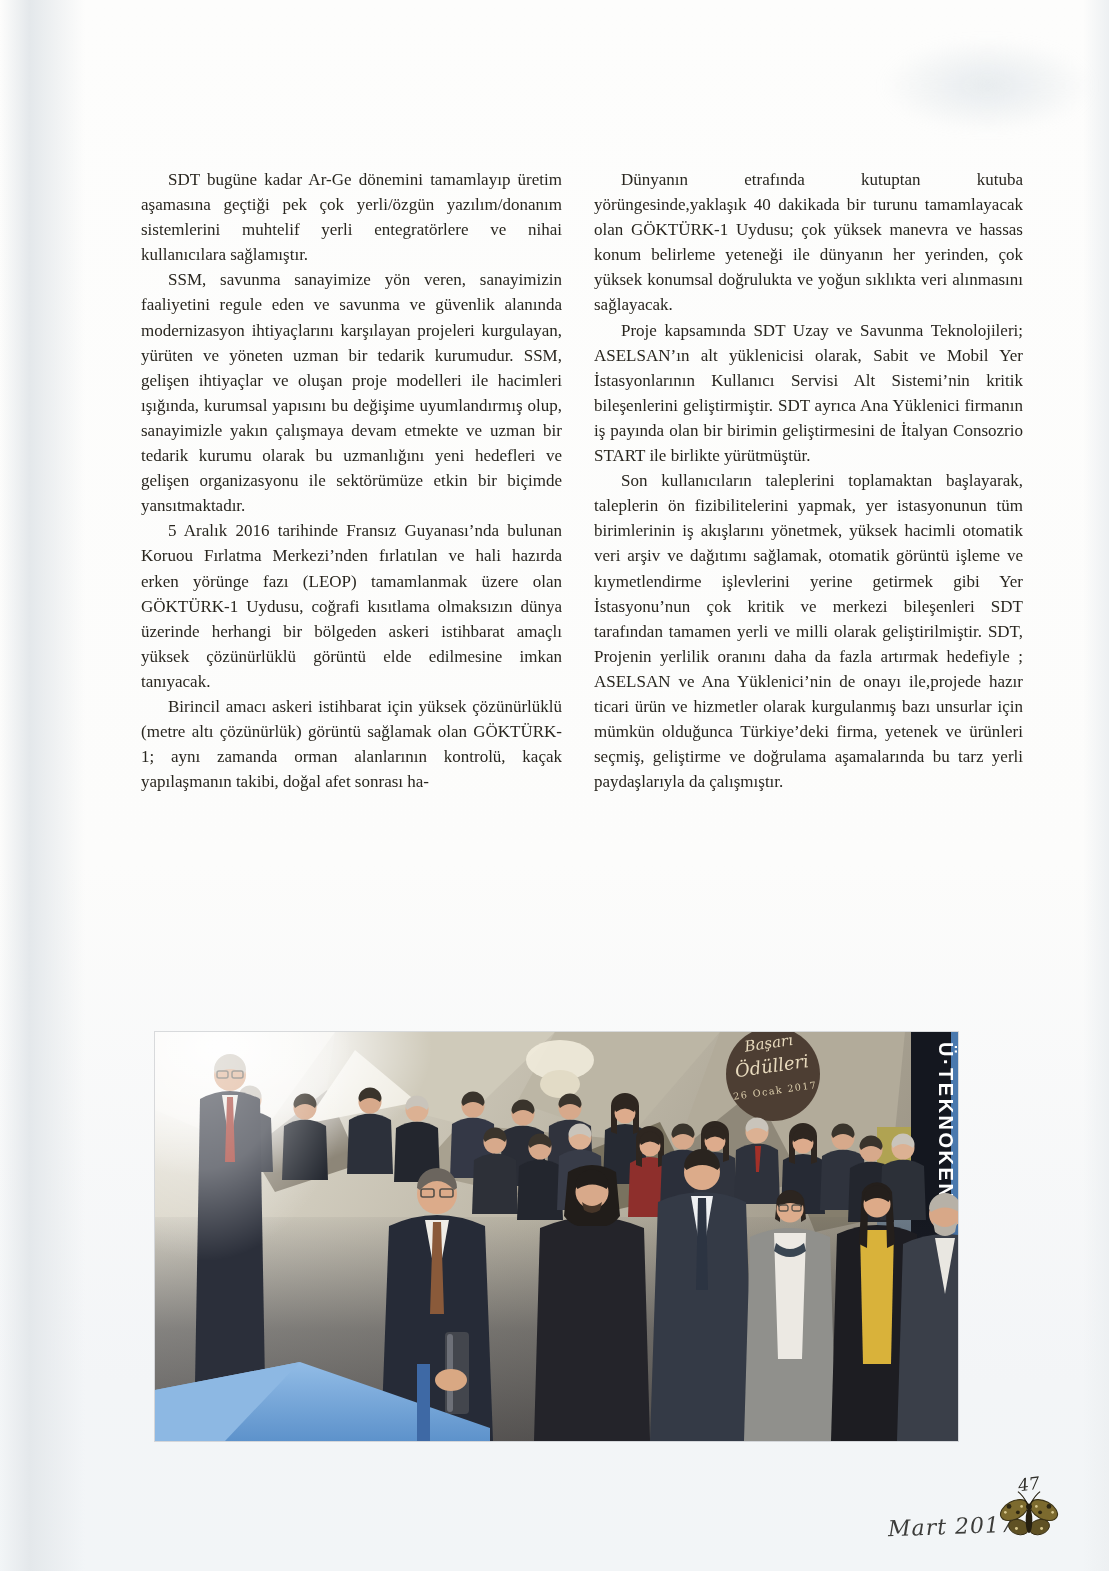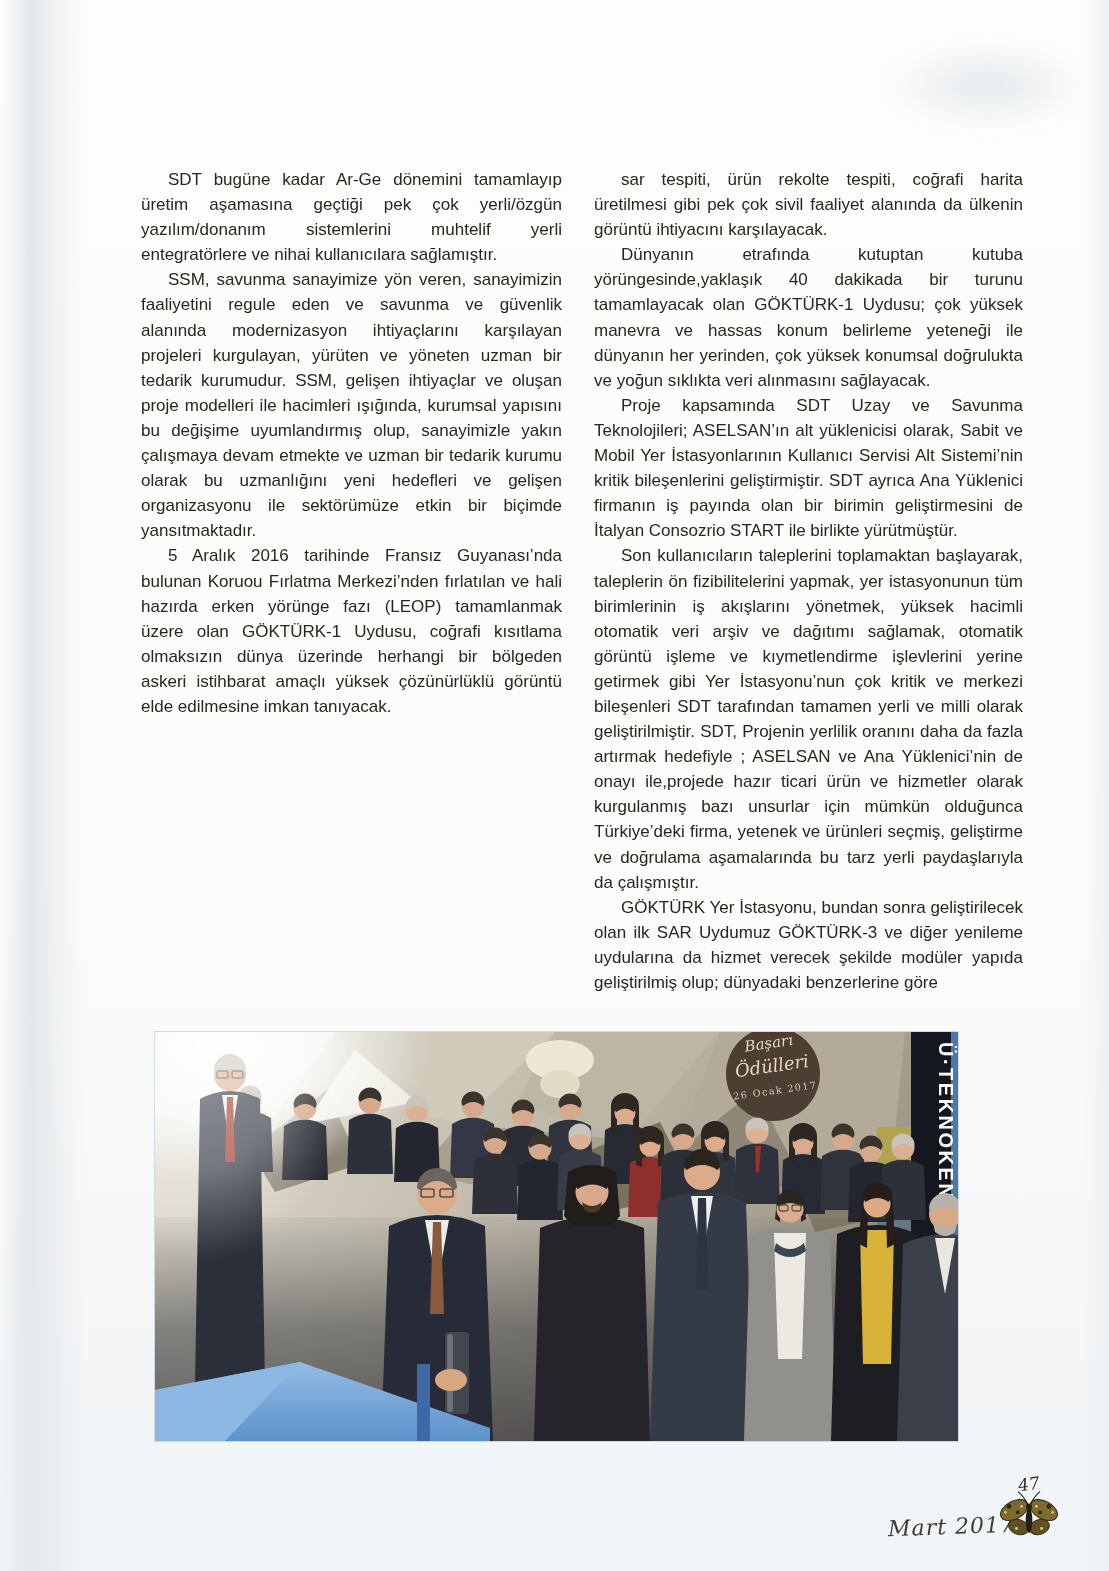--- a/index.html
+++ b/index.html
@@ -17,21 +17,21 @@
     background:linear-gradient(90deg,rgba(255,255,255,0),#edf0f2);
     pointer-events:none;
   }
   .ghost{
     position:absolute;left:880px;top:38px;width:215px;height:95px;
     background:radial-gradient(ellipse at center,rgba(203,213,221,0.45),rgba(203,213,221,0) 70%);
     filter:blur(6px);pointer-events:none;
   }
   .col{
     position:absolute;top:167px;width:421px;
-    font-family:Liberation Sans, sans-serif;
+    font-family:Liberation Serif, serif;
     font-size:17px;line-height:25.1px;color:#29261f;
     text-align:justify;
   }
   .col-left{left:141px;}
   .col-right{left:594px;width:429px;}
   .para{margin:0;text-indent:27px;}
   .q{font-weight:bold;}
   .photo{
     position:absolute;left:155px;top:1032px;width:803px;height:409px;
     box-shadow:0 0 0 1px rgba(120,125,130,0.25);
@@ -57,28 +57,27 @@
 
 <div class="page">
   <div class="edge-left"></div>
   <div class="edge-right"></div>
   <div class="ghost"></div>
 
   <div class="col col-left">
     <p class="para">SDT bugüne kadar Ar-Ge dönemini tamamlayıp üretim aşamasına geçtiği pek çok yerli/özgün yazılım/donanım sistemlerini muhtelif yerli entegratörlere ve nihai kullanıcılara sağlamıştır.</p>
     <p class="para">SSM, savunma sanayimize yön veren, sanayimizin faaliyetini regule eden ve savunma ve güvenlik alanında modernizasyon ihtiyaçlarını karşılayan projeleri kurgulayan, yürüten ve yöneten uzman bir tedarik kurumudur. SSM, gelişen ihtiyaçlar ve oluşan proje modelleri ile hacimleri ışığında, kurumsal yapısını bu değişime uyumlandırmış olup, sanayimizle yakın çalışmaya devam etmekte ve uzman bir tedarik kurumu olarak bu uzmanlığını yeni hedefleri ve gelişen organizasyonu ile sektörümüze etkin bir biçimde yansıtmaktadır.</p>
     <p class="para">5 Aralık 2016 tarihinde Fransız Guyanası’nda bulunan Koruou Fırlatma Merkezi’nden fırlatılan ve hali hazırda erken yörünge fazı (LEOP) tamamlanmak üzere olan GÖKTÜRK-1 Uydusu, coğrafi kısıtlama olmaksızın dünya üzerinde herhangi bir bölgeden askeri istihbarat amaçlı yüksek çözünürlüklü görüntü elde edilmesine imkan tanıyacak.</p>
+    <p class="para">Birincil amacı askeri istihbarat için yüksek çözünürlüklü (metre altı çözünürlük) görüntü sağlamak olan GÖKTÜRK-1; aynı zamanda orman alanlarının kontrolü, kaçak yapılaşmanın takibi, doğal afet sonrası ha-</p>
   </div>
 
   <div class="col col-right">
-    <p class="para">sar tespiti, ürün rekolte tespiti, coğrafi harita üretilmesi gibi pek çok sivil faaliyet alanında da ülkenin görüntü ihtiyacını karşılayacak.</p>
     <p class="para">Dünyanın etrafında kutuptan kutuba yörüngesinde,yaklaşık 40 dakikada bir turunu tamamlayacak olan GÖKTÜRK-1 Uydusu; çok yüksek manevra ve hassas konum belirleme yeteneği ile dünyanın her yerinden, çok yüksek konumsal doğrulukta ve yoğun sıklıkta veri alınmasını sağlayacak.</p>
     <p class="para">Proje kapsamında SDT Uzay ve Savunma Teknolojileri; ASELSAN’ın alt yüklenicisi olarak, Sabit ve Mobil Yer İstasyonlarının Kullanıcı Servisi Alt Sistemi’nin kritik bileşenlerini geliştirmiştir. SDT ayrıca Ana Yüklenici firmanın iş payında olan bir birimin geliştirmesini de İtalyan Consozrio START ile birlikte yürütmüştür.</p>
     <p class="para">Son kullanıcıların taleplerini toplamaktan başlayarak, taleplerin ön fizibilitelerini yapmak, yer istasyonunun tüm birimlerinin iş akışlarını yönetmek, yüksek hacimli otomatik veri arşiv ve dağıtımı sağlamak, otomatik görüntü işleme ve kıymetlendirme işlevlerini yerine getirmek gibi Yer İstasyonu’nun çok kritik ve merkezi bileşenleri SDT tarafından tamamen yerli ve milli olarak geliştirilmiştir. SDT, Projenin yerlilik oranını daha da fazla artırmak hedefiyle ; ASELSAN ve Ana Yüklenici’nin de onayı ile,projede hazır ticari ürün ve hizmetler olarak kurgulanmış bazı unsurlar için mümkün olduğunca Türkiye’deki firma, yetenek ve ürünleri seçmiş, geliştirme ve doğrulama aşamalarında bu tarz yerli paydaşlarıyla da çalışmıştır.</p>
-    <p class="para">GÖKTÜRK Yer İstasyonu, bundan sonra geliştirilecek olan ilk SAR Uydumuz GÖKTÜRK-3 ve diğer yenileme uydularına da hizmet verecek şekilde modüler yapıda geliştirilmiş olup; dünyadaki benzerlerine göre</p>
   </div>
 
   <div class="photo">
     <svg width="803" height="409" viewBox="0 0 803 409">
       <defs>
         <linearGradient id="wallG" x1="0" y1="0" x2="1" y2="0.3">
           <stop offset="0" stop-color="#e4e0d4"></stop>
             <stop offset="0.55" stop-color="#bdb7a7"></stop>
             <stop offset="1" stop-color="#9a9384"></stop>
         </linearGradient>

